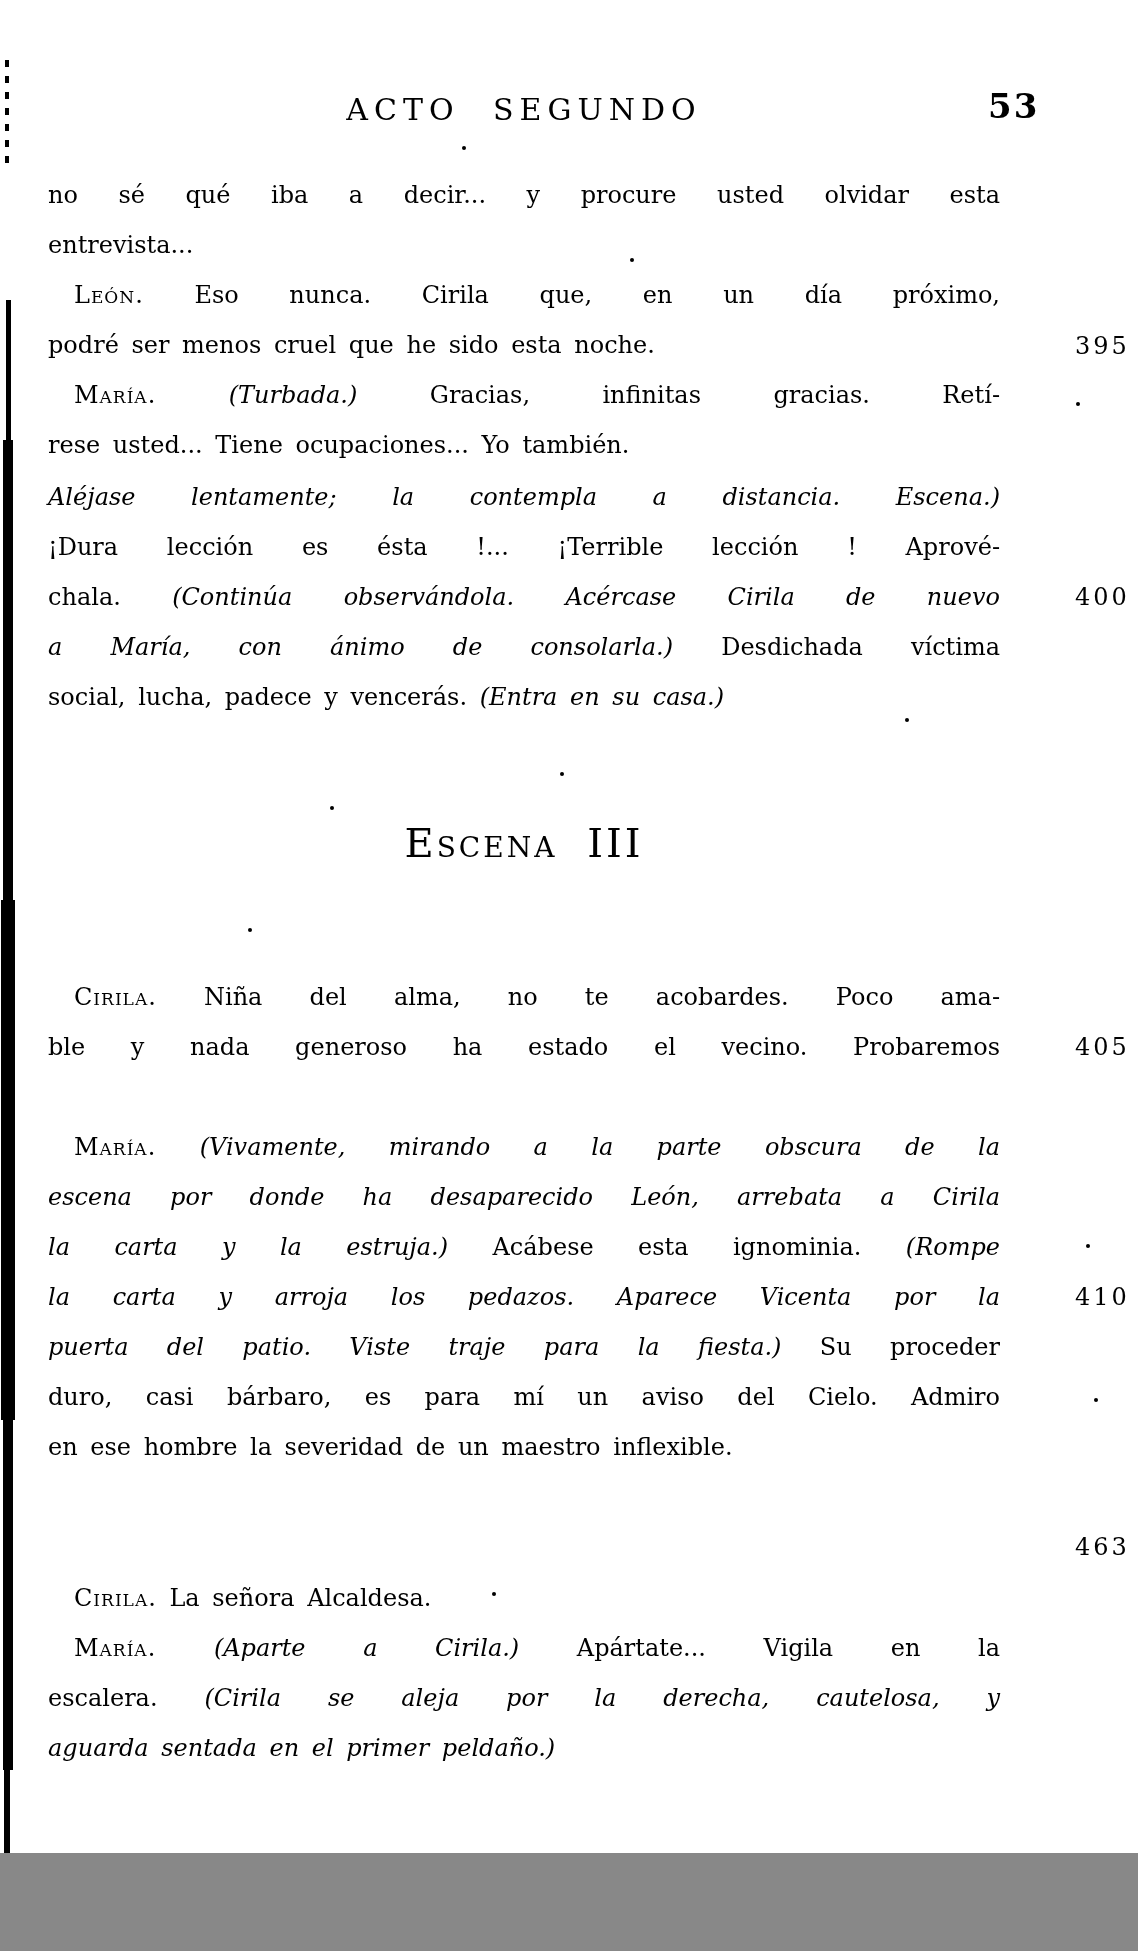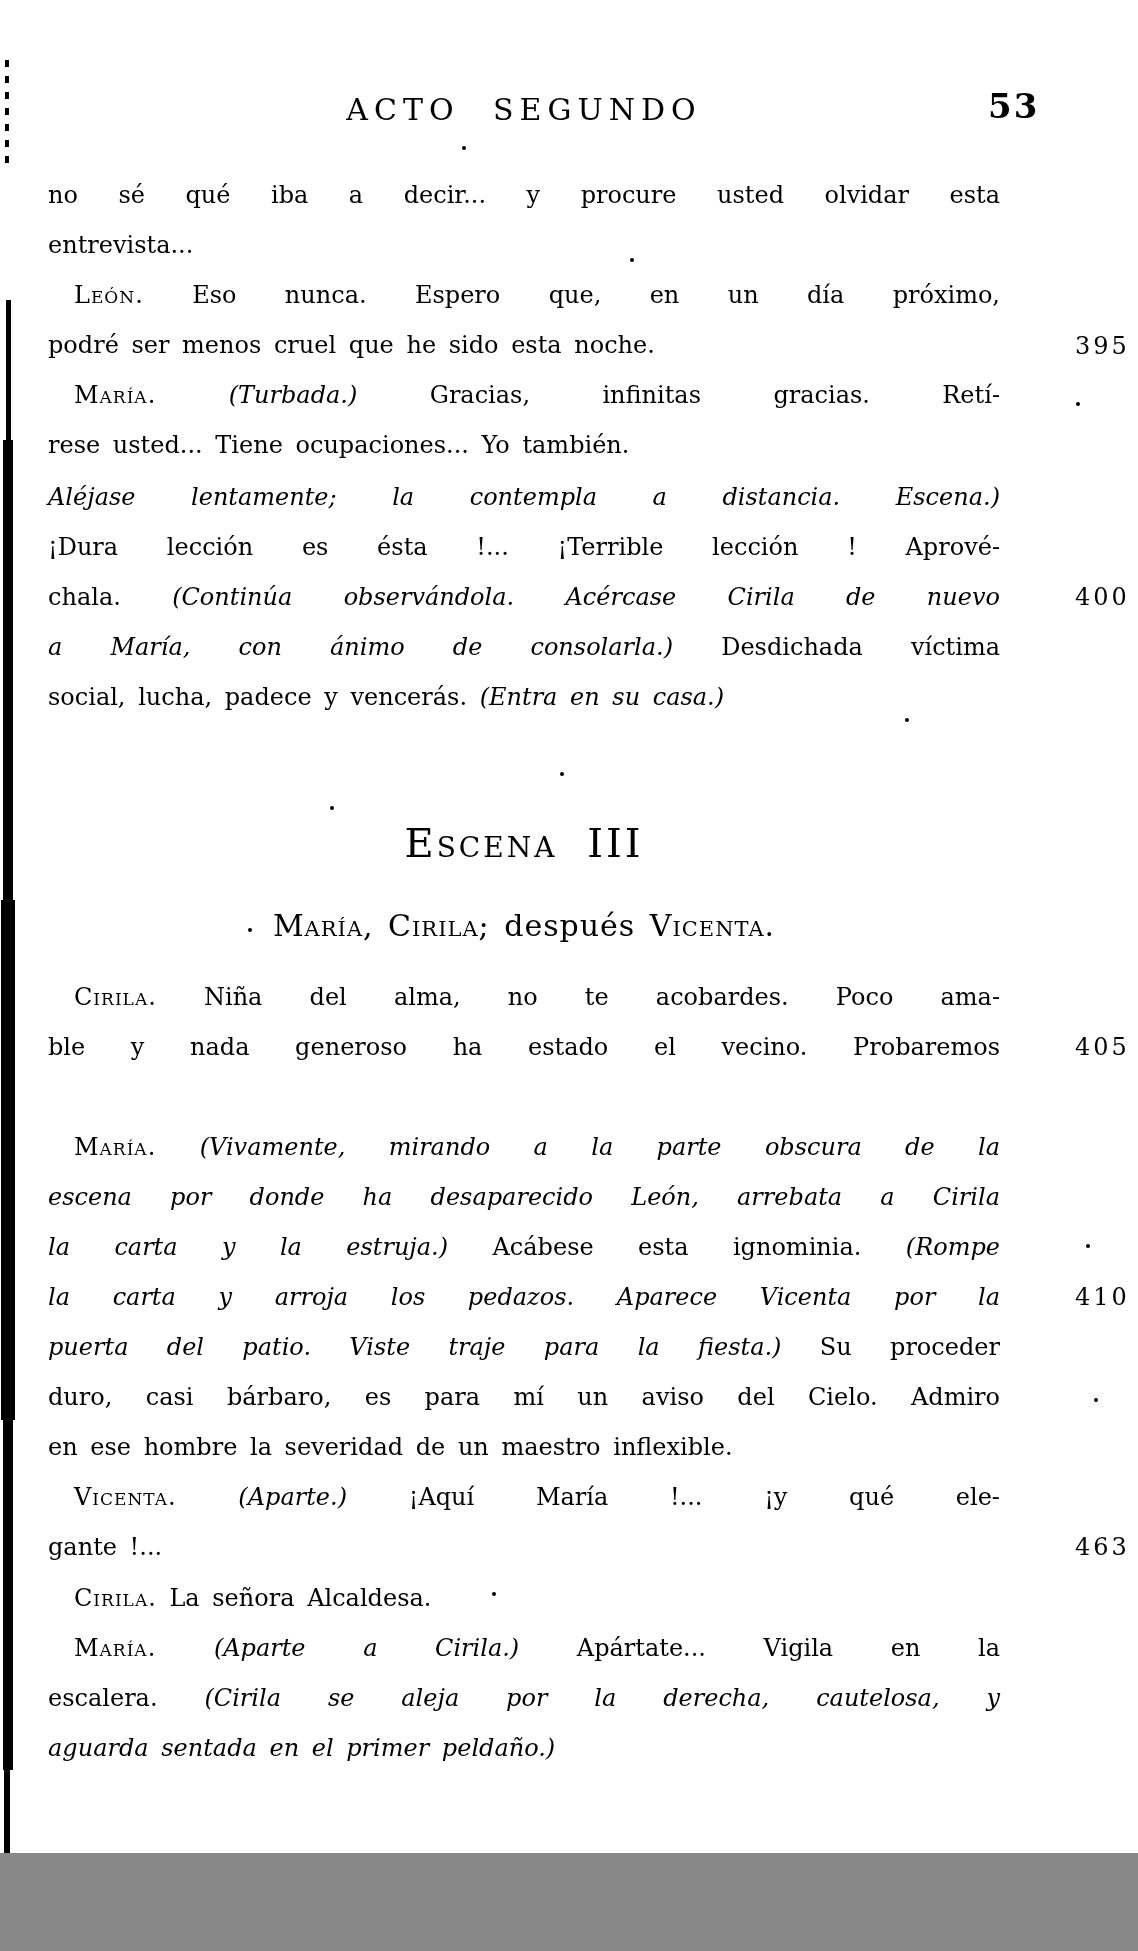--- a/index.html
+++ b/index.html
@@ -64,52 +64,47 @@
 
   <div class="header-title">ACTO SEGUNDO</div>
   <div class="page-num">53</div>
 
   <div class="text-body">
       <div class="paragraph" style="top: 170px;">
         <div class="line just"><span class="s-n">no sé qué iba a decir... y procure usted olvidar esta</span></div>
         <div class="line"><span class="s-n">entrevista...</span></div>
       </div>
       <div class="paragraph" style="top: 270px;">
-        <div class="line just" style="text-indent: 26px;"><span class="s-sc">León.</span><span class="s-n"> Eso nunca. Espero que, en un día próximo,</span></div>
+        <div class="line just" style="text-indent: 26px;"><span class="s-sc">León.</span><span class="s-n"> Eso nunca. Cirila que, en un día próximo,</span></div>
         <div class="line"><span class="s-n">podré ser menos cruel que he sido esta noche.</span></div>
       </div>
       <div class="paragraph" style="top: 370px;">
         <div class="line just" style="text-indent: 26px;"><span class="s-sc">María.</span><span class="s-n"> </span><span class="s-i">(Turbada.)</span><span class="s-n"> Gracias, infinitas gracias. Retí-</span></div>
         <div class="line"><span class="s-n">rese usted... Tiene ocupaciones... Yo también.</span></div>
       </div>
       <div class="paragraph" style="top: 472px;">
         <div class="line just"><span class="s-i">Aléjase lentamente; la contempla a distancia. Escena.)</span></div>
         <div class="line just"><span class="s-n">¡Dura lección es ésta !... ¡Terrible lección ! Aprové-</span></div>
         <div class="line just"><span class="s-n">chala. </span><span class="s-i">(Continúa observándola. Acércase Cirila de nuevo</span></div>
         <div class="line just"><span class="s-i">a María, con ánimo de consolarla.)</span><span class="s-n"> Desdichada víctima</span></div>
         <div class="line"><span class="s-n">social, lucha, padece y vencerás. </span><span class="s-i">(Entra en su casa.)</span></div>
       </div>
       <div class="heading" style="top: 818px;"><span class="s-sc">Escena III</span></div>
-      <div class="cast" style="top: 906px;"><span class="s-sc">María, Cirila;</span><span class="s-n"> después </span><span class="s-sc">Vicenta.</span></div>
       <div class="paragraph" style="top: 972px;">
         <div class="line just" style="text-indent: 26px;"><span class="s-sc">Cirila.</span><span class="s-n"> Niña del alma, no te acobardes. Poco ama-</span></div>
         <div class="line just"><span class="s-n">ble y nada generoso ha estado el vecino. Probaremos</span></div>
       </div>
       <div class="paragraph" style="top: 1122px;">
         <div class="line just" style="text-indent: 26px;"><span class="s-sc">María.</span><span class="s-n"> </span><span class="s-i">(Vivamente, mirando a la parte obscura de la</span></div>
         <div class="line just"><span class="s-i">escena por donde ha desaparecido León, arrebata a Cirila</span></div>
         <div class="line just"><span class="s-i">la carta y la estruja.)</span><span class="s-n"> Acábese esta ignominia. </span><span class="s-i">(Rompe</span></div>
         <div class="line just"><span class="s-i">la carta y arroja los pedazos. Aparece Vicenta por la</span></div>
         <div class="line just"><span class="s-i">puerta del patio. Viste traje para la fiesta.)</span><span class="s-n"> Su proceder</span></div>
         <div class="line just"><span class="s-n">duro, casi bárbaro, es para mí un aviso del Cielo. Admiro</span></div>
         <div class="line"><span class="s-n">en ese hombre la severidad de un maestro inflexible.</span></div>
-      </div>
-      <div class="paragraph" style="top: 1472px;">
-        <div class="line just" style="text-indent: 26px;"><span class="s-sc">Vicenta.</span><span class="s-n"> </span><span class="s-i">(Aparte.)</span><span class="s-n"> ¡Aquí María !... ¡y qué ele-</span></div>
-        <div class="line"><span class="s-n">gante !...</span></div>
       </div>
       <div class="paragraph" style="top: 1573px;">
         <div class="line" style="text-indent: 26px;"><span class="s-sc">Cirila.</span><span class="s-n"> La señora Alcaldesa.</span></div>
       </div>
       <div class="paragraph" style="top: 1623px;">
         <div class="line just" style="text-indent: 26px;"><span class="s-sc">María.</span><span class="s-n"> </span><span class="s-i">(Aparte a Cirila.)</span><span class="s-n"> Apártate... Vigila en la</span></div>
         <div class="line just"><span class="s-n">escalera. </span><span class="s-i">(Cirila se aleja por la derecha, cautelosa, y</span></div>
         <div class="line"><span class="s-i">aguarda sentada en el primer peldaño.)</span></div>
       </div>
     </div>

